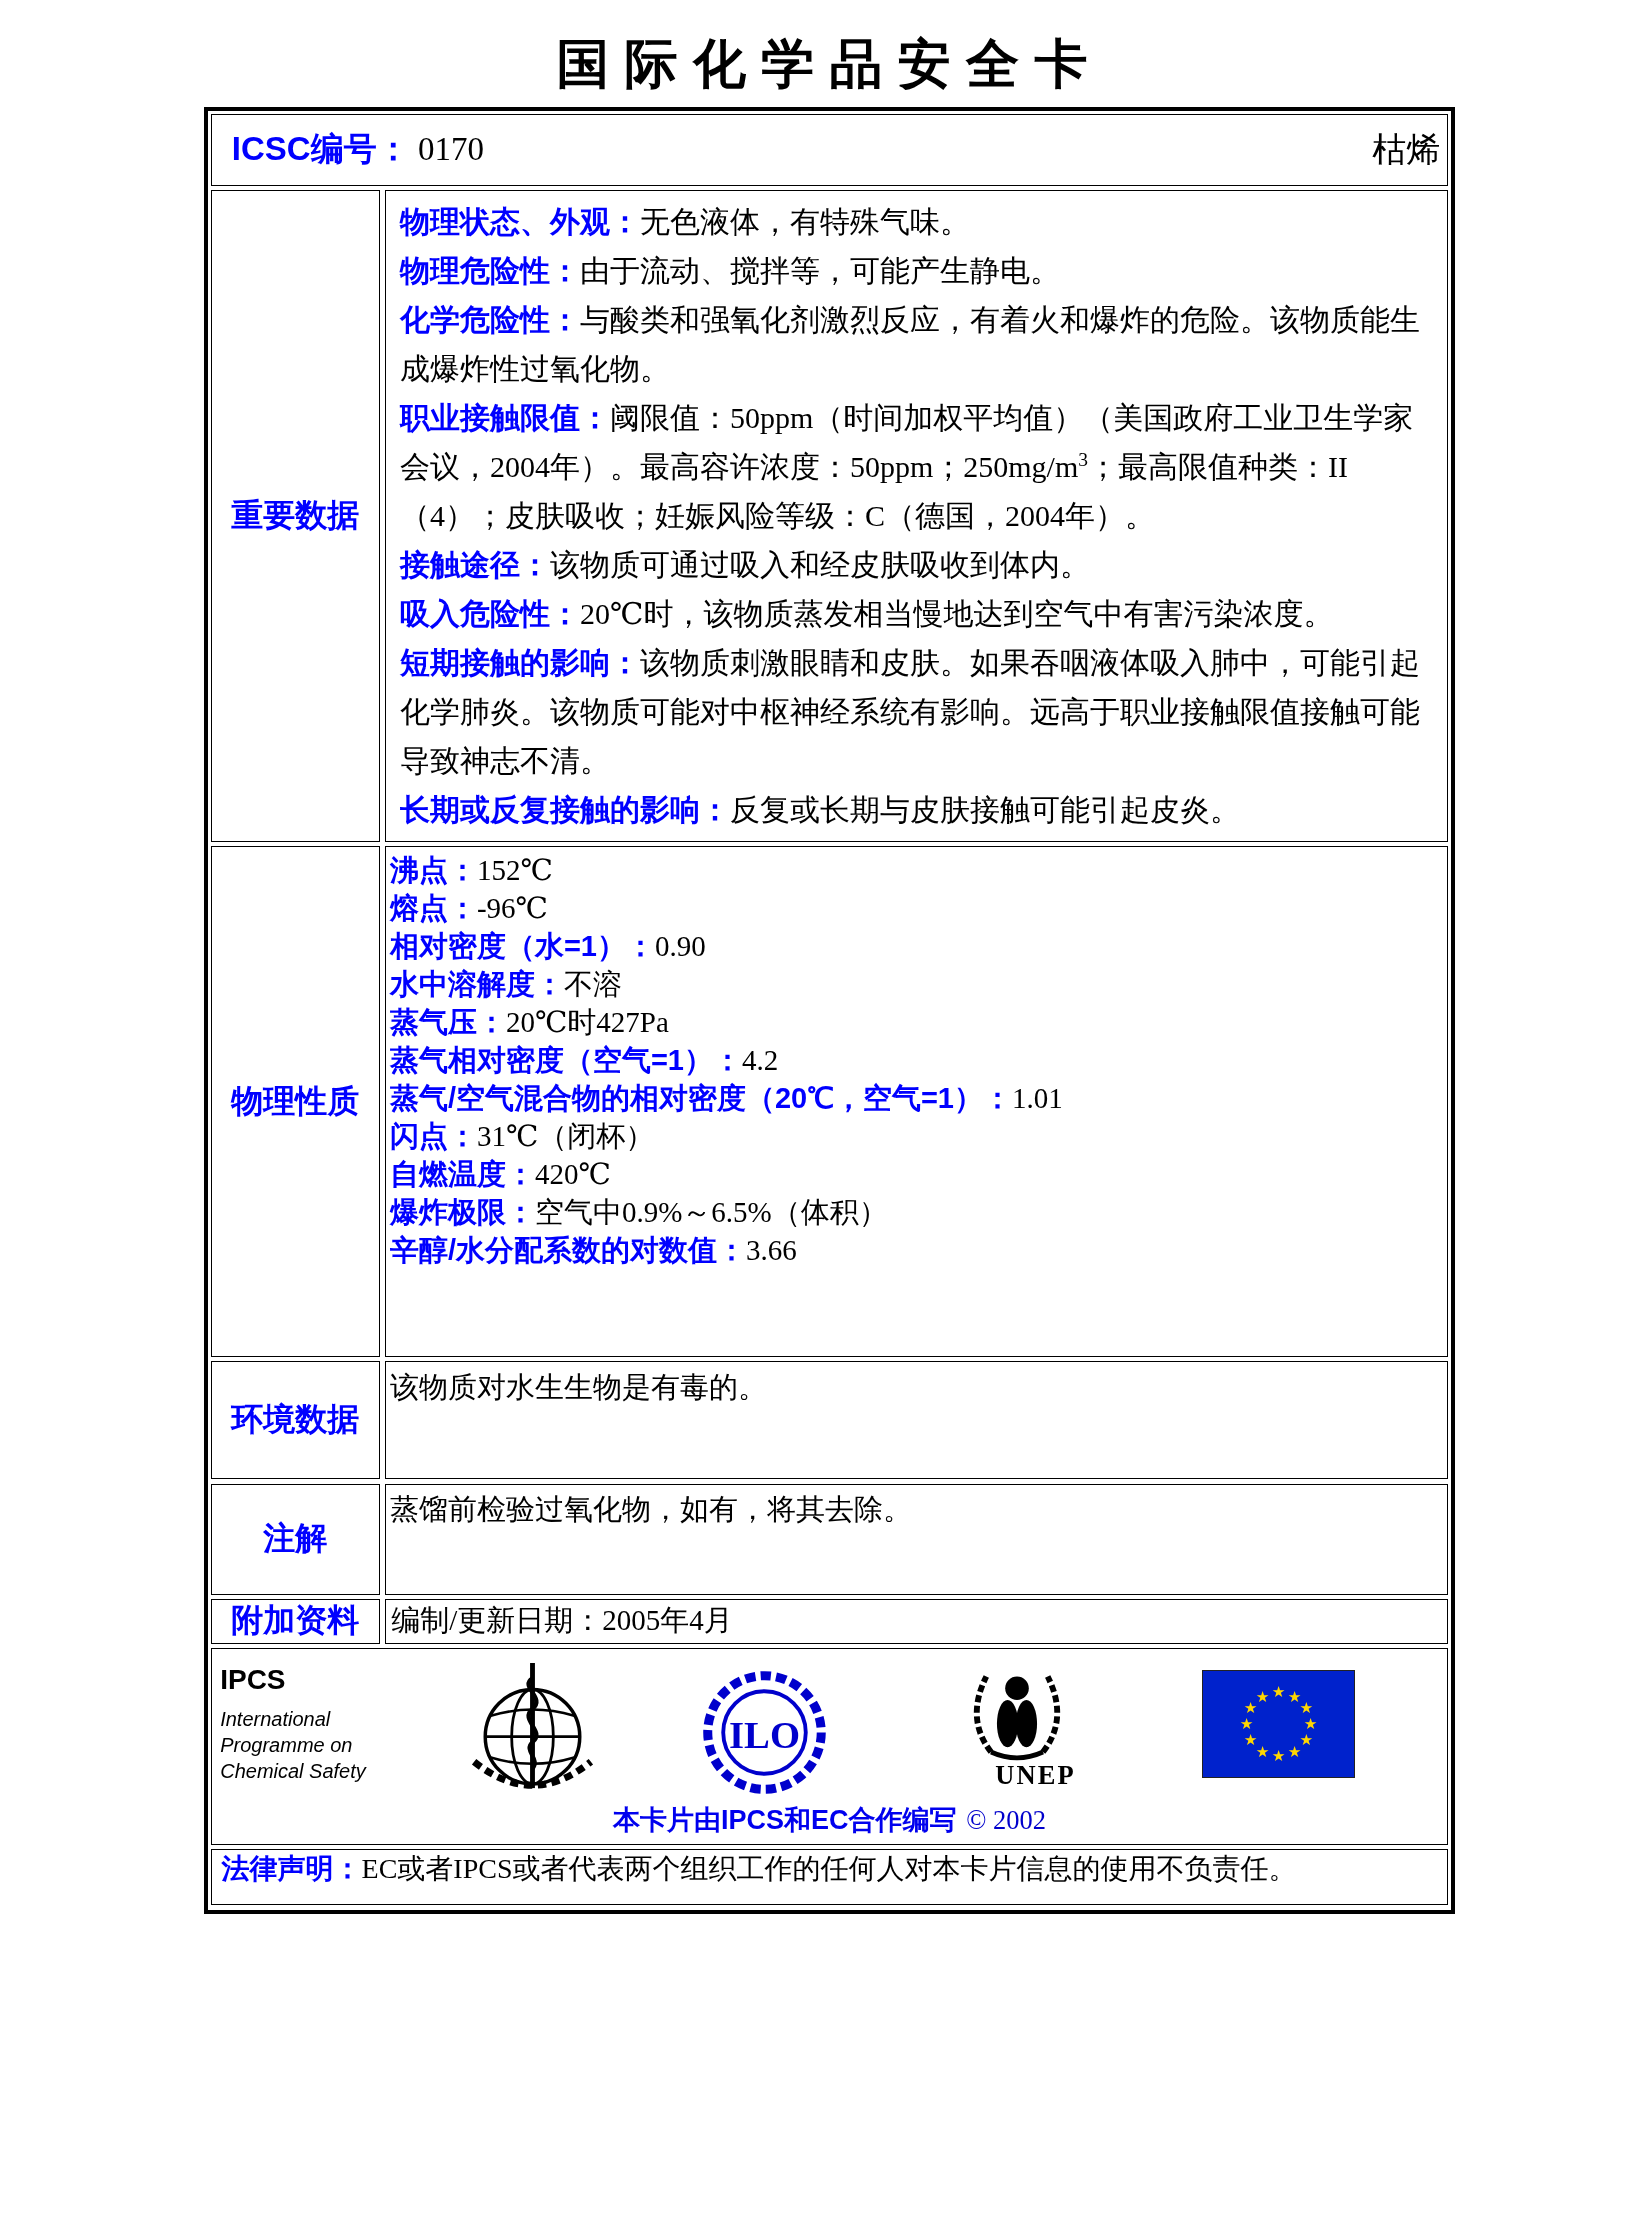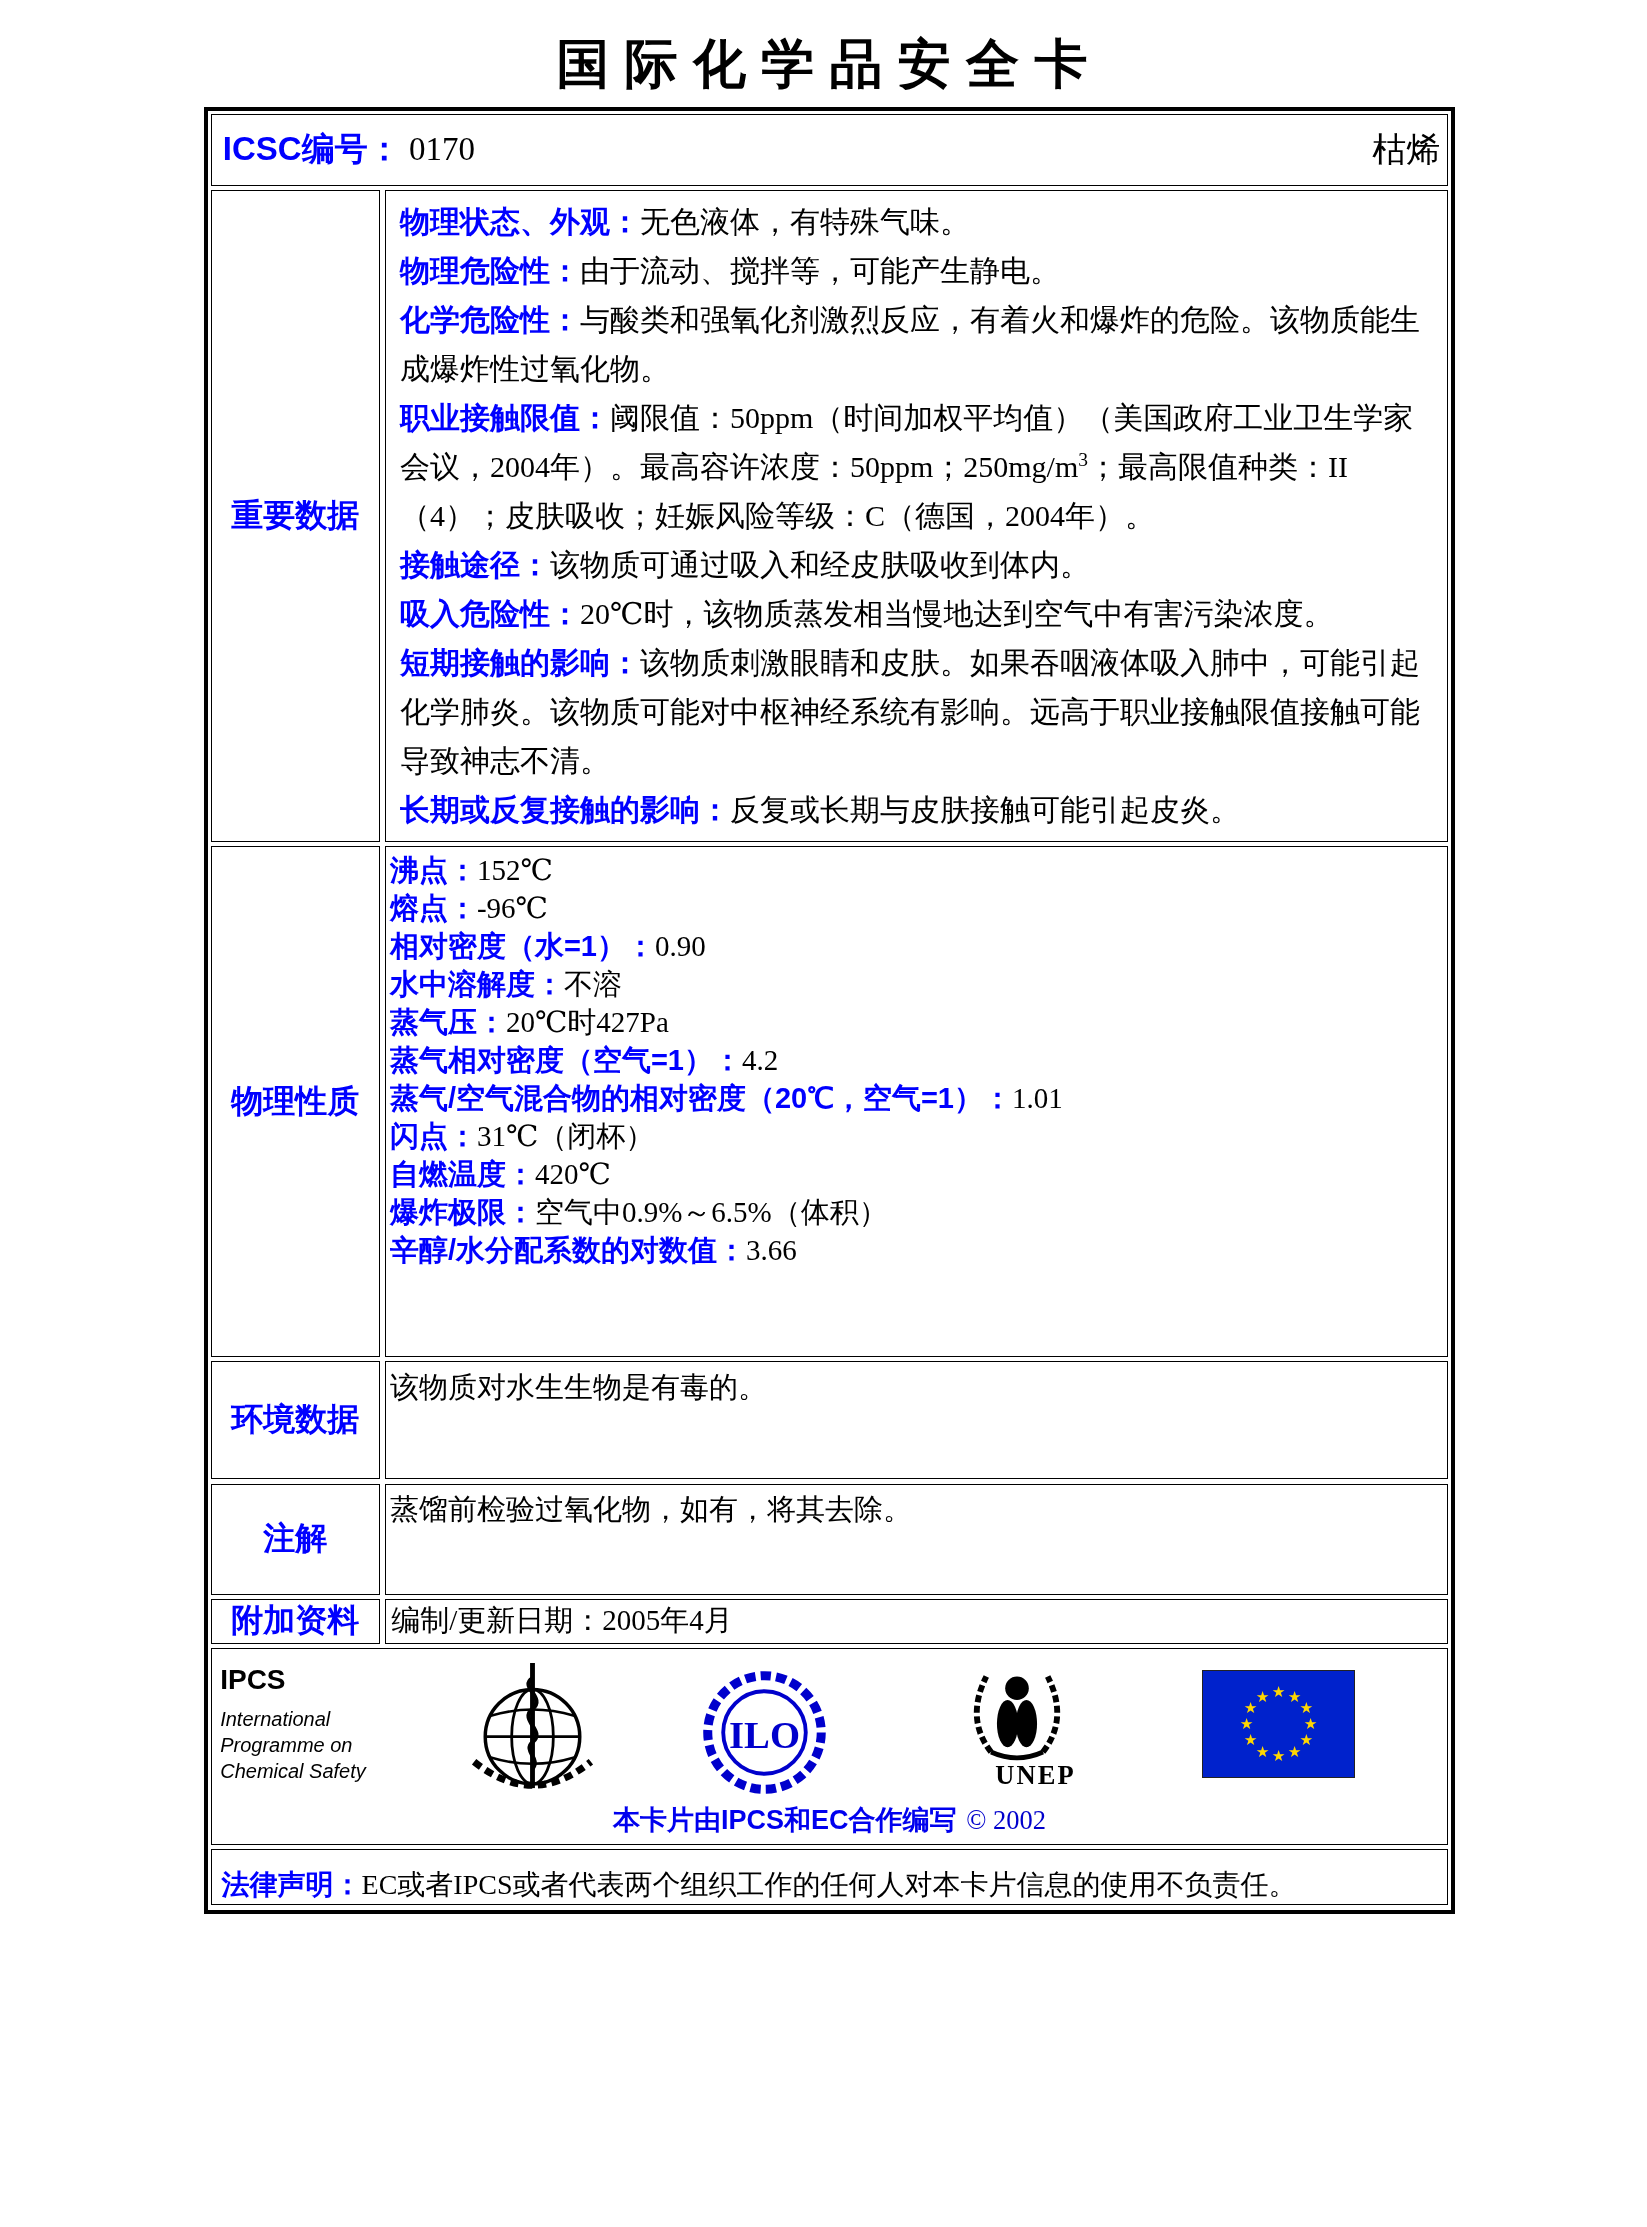--- a/index.html
+++ b/index.html
@@ -23,21 +23,21 @@
                 justify-content:center; color:#0000ff; font-weight:bold;
                 font-size:32px; }
 
   .content-cell { flex:1; }
 
   .serif { font-family:"Liberation Serif","DejaVu Serif",serif; }
 
   
   .r1 { height:72px; }
   .header-cell { display:flex; justify-content:space-between; align-items:center;
-                 padding:0 7px 0 11px; }
+                 padding:0 7px 0 20px; }
   .hdr-left { font-size:33px; }
   .hdr-left .blue-label { color:#0000ff; font-weight:bold; }
   .hdr-left .val { color:#000; font-family:"Liberation Serif","DejaVu Serif",serif; margin-left:8.4px; }
   .hdr-right { font-size:34px; color:#000; }
 
   
   .r2 { height:652px; }
   .important { padding:5.6px 7px 0 4.2px; font-size:30px; line-height:49px;
                font-family:"Liberation Serif","DejaVu Serif",serif; color:#000; }
   .entry { text-align:left;margin-left:10px; }
@@ -72,21 +72,21 @@
                font-size:26.5px; letter-spacing:2.1px; margin-top:-4.2px; color:#000; }
   .eu-flag { left:990px; top:21px; position:absolute; width:153px; height:108px;
              background:#0022cc; border:1.4px solid #222; box-sizing:border-box; }
   .caption { position:absolute; left:0; right:0; bottom:5.6px; text-align:center; }
   .caption .cap-main { color:#0000ee; font-weight:bold; font-size:27px; }
   .caption .cap-copy { color:#0000cc; font-size:26.5px;
                        font-family:"Liberation Serif","DejaVu Serif",serif; margin-left:9.8px; }
 
   
   .r8 { height:56px; }
-  .legal-cell { display:flex; align-items:flex-end; padding-left:9.8px; font-size:28px; }
+  .legal-cell { display:flex; align-items:flex-start; padding-left:9.8px; font-size:28px; }
   .legal-cell .lbl { font-size:28px; }
   .legal-cell .txt { font-family:"Liberation Serif","DejaVu Serif",serif; color:#000; }
 </style>
 </head>
 <body>
 
 <div class="title">国际化学品安全卡</div>
 
 <div class="card">
 

